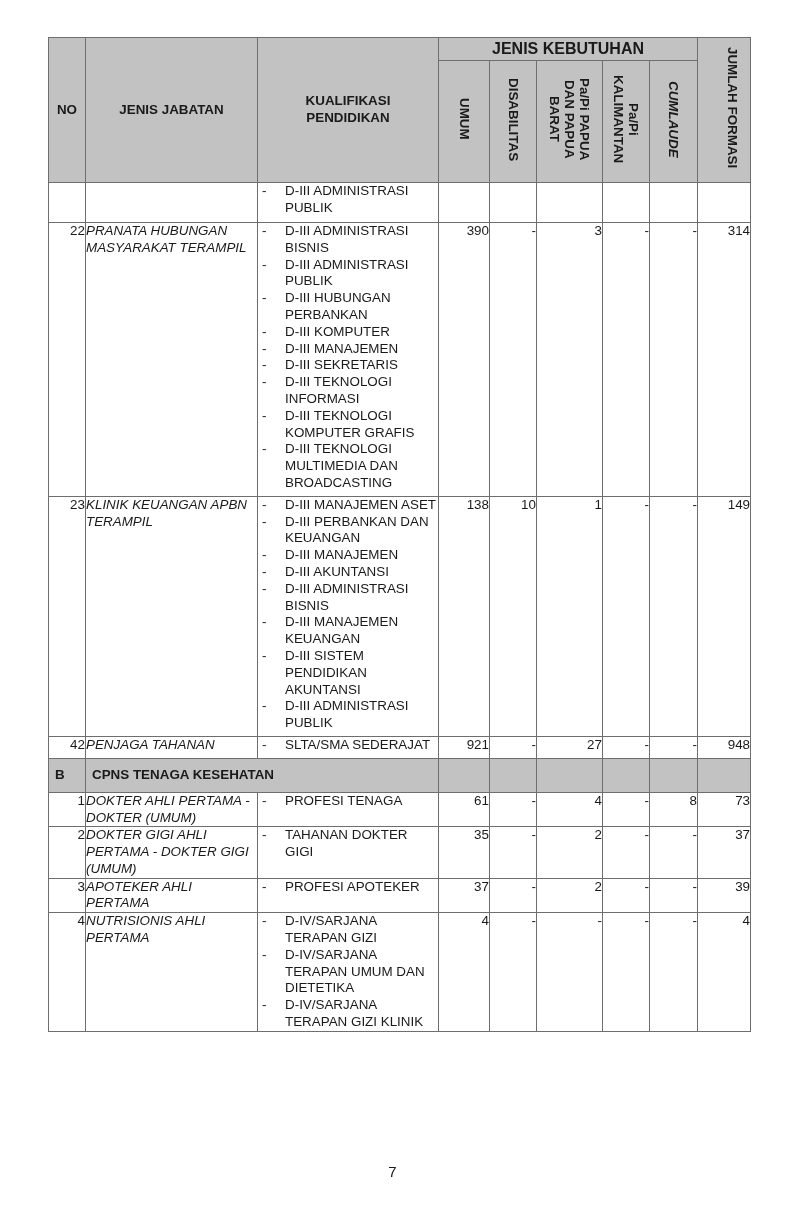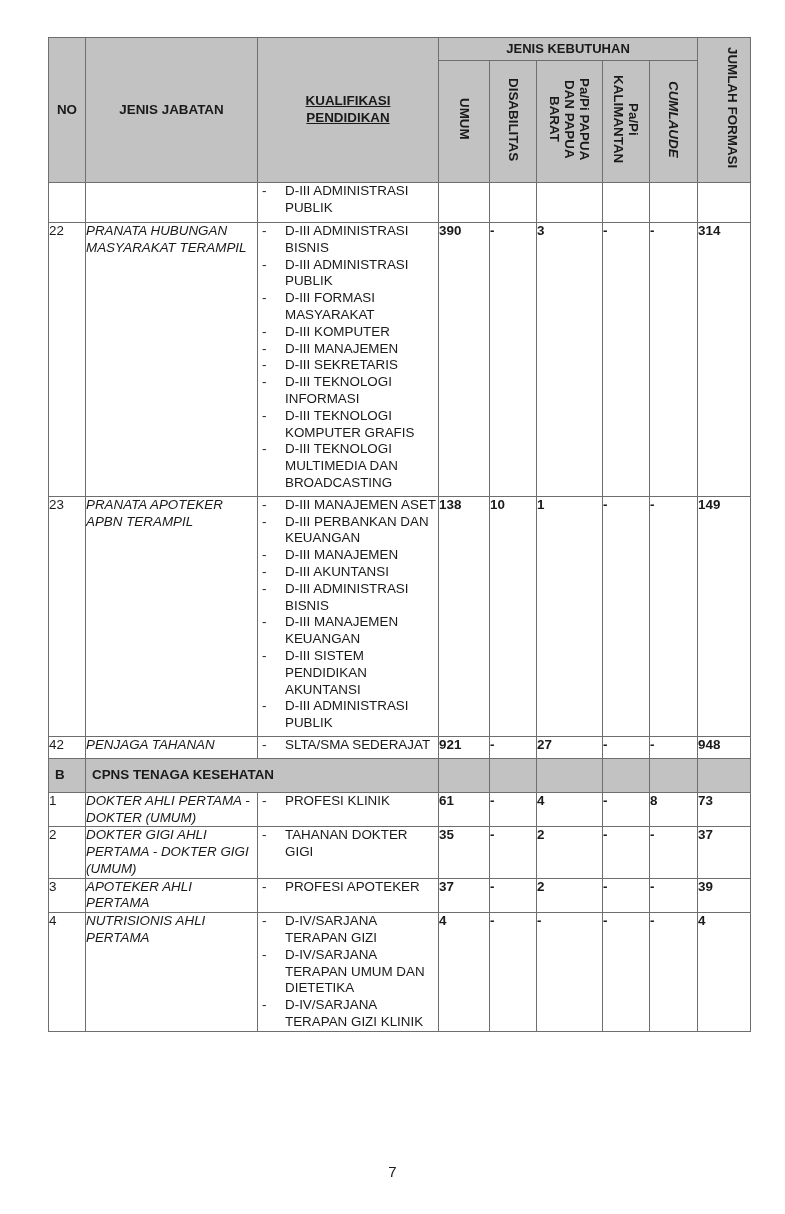--- a/index.html
+++ b/index.html
@@ -2,27 +2,27 @@
 <html><head>
 <meta charset="utf-8">
 <style>
   html, body { margin:0; padding:0; background:#ffffff; }
   body { width:785px; height:1214px; position:relative; overflow:hidden;
          font-family:"Liberation Sans", sans-serif; color:#1a1a1a; }
   table.formasi { position:absolute; left:48px; top:37px; border-collapse:collapse;
          table-layout:fixed; width:702px; font-size:13.4px; line-height:16.8px; }
   table.formasi td, table.formasi th { border:1.3px solid #6e6e6e; vertical-align:top; padding:0; }
   th { background:#c2c2c2; font-weight:bold; text-align:center; vertical-align:middle !important; }
-  .h-jenis { height:22px; font-size:13px; }
+  .h-jenis { height:22px; font-size:16px; }
   .h-main { height:122px; }
   .vert { writing-mode:vertical-rl; display:inline-block; text-align:center; line-height:15px; font-size:13.4px; }
-  td.no { text-align:left; padding-top:1px; }
+  td.no { text-align:right; padding-top:1px; }
   td.nama { padding:1px 4px 0 6px;font-style:italic; }
   td.kual { padding:1px 2px 0 4px; }
-  td.num { text-align:left; padding-top:1px;font-weight:bold; }
+  td.num { text-align:right; padding-top:1px; }
   ul.q { list-style:none; margin:0; padding:0; }
   ul.q li { position:relative; padding-left:27px; }
   ul.q li .dash { position:absolute; left:4px; top:0; }
   tr.section td { background:#c2c2c2; font-weight:bold; height:33px; vertical-align:middle; }
   tr.section td.sec-code { text-align:left; padding-left:6px; }
   tr.section td.sec-title { padding-left:6px;margin-top:12px; }
   .page-num { position:absolute; left:0; width:785px; top:1163px; text-align:center; font-size:15px; }
 </style>
 </head>
 <body>
@@ -36,21 +36,21 @@
       <col style="width:47px">
       <col style="width:66px">
     <col style="width:47px">
       <col style="width:48px">
       <col style="width:53px">
   </colgroup>
   <thead>
     <tr>
       <th rowspan="2">NO</th>
       <th rowspan="2">JENIS JABATAN</th>
-      <th rowspan="2" style="padding:0 30px;text-decoration:underline;">KUALIFIKASI PENDIDIKAN</th>
+      <th rowspan="2" style="padding:0 30px;">KUALIFIKASI PENDIDIKAN</th>
       <th colspan="5" class="h-jenis">JENIS KEBUTUHAN</th>
       <th rowspan="2"><span class="vert" style="width:32px">JUMLAH FORMASI</span></th>
     </tr>
     <tr class="h-main">
       <th><span class="vert">UMUM</span></th>
       <th><span class="vert">DISABILITAS</span></th>
       <th><span class="vert" style="height:108px">Pa/Pi PAPUA DAN PAPUA BARAT</span></th>
       <th><span class="vert" style="height:108px">Pa/Pi KALIMANTAN</span></th>
       <th><span class="vert" style="font-style:italic">CUMLAUDE</span></th>
     </tr>
@@ -71,39 +71,39 @@
       <td></td>
       <td></td>
     </tr>
   <tr>
         <td class="no">22</td>
         <td class="nama">PRANATA HUBUNGAN MASYARAKAT TERAMPIL</td>
         <td class="kual" style="padding-bottom: 4px;">
           <ul class="q">
             <li><span class="dash">-</span><span>D-III ADMINISTRASI BISNIS</span></li>
             <li><span class="dash">-</span><span>D-III ADMINISTRASI PUBLIK</span></li>
-            <li><span class="dash">-</span><span>D-III FORMASI MASYARAKAT</span></li>
+            <li><span class="dash">-</span><span>D-III HUBUNGAN PERBANKAN</span></li>
             <li><span class="dash">-</span><span>D-III KOMPUTER</span></li>
             <li><span class="dash">-</span><span>D-III MANAJEMEN</span></li>
             <li><span class="dash">-</span><span>D-III SEKRETARIS</span></li>
             <li><span class="dash">-</span><span>D-III TEKNOLOGI INFORMASI</span></li>
             <li><span class="dash">-</span><span>D-III TEKNOLOGI KOMPUTER GRAFIS</span></li>
             <li><span class="dash">-</span><span>D-III TEKNOLOGI MULTIMEDIA DAN BROADCASTING</span></li>
           </ul>
         </td>
         <td class="num">390</td>
         <td class="num">-</td>
         <td class="num">3</td>
         <td class="num">-</td>
         <td class="num">-</td>
         <td class="num">314</td>
       </tr>
       <tr>
         <td class="no">23</td>
-        <td class="nama">PRANATA APOTEKER APBN TERAMPIL</td>
+        <td class="nama">KLINIK KEUANGAN APBN TERAMPIL</td>
         <td class="kual" style="padding-bottom: 4px;">
           <ul class="q">
             <li><span class="dash">-</span><span>D-III MANAJEMEN ASET</span></li>
             <li><span class="dash">-</span><span>D-III PERBANKAN DAN KEUANGAN</span></li>
             <li><span class="dash">-</span><span>D-III MANAJEMEN</span></li>
             <li><span class="dash">-</span><span>D-III AKUNTANSI</span></li>
             <li><span class="dash">-</span><span>D-III ADMINISTRASI BISNIS</span></li>
             <li><span class="dash">-</span><span>D-III MANAJEMEN KEUANGAN</span></li>
             <li><span class="dash">-</span><span>D-III SISTEM PENDIDIKAN AKUNTANSI</span></li>
             <li><span class="dash">-</span><span>D-III ADMINISTRASI PUBLIK</span></li>
@@ -139,21 +139,21 @@
         <td></td>
         <td></td>
         <td></td>
         <td></td>
       </tr>
       <tr>
         <td class="no">1</td>
         <td class="nama">DOKTER AHLI PERTAMA - DOKTER (UMUM)</td>
         <td class="kual" style="padding-bottom: 8px;">
           <ul class="q">
-            <li><span class="dash">-</span><span>PROFESI KLINIK</span></li>
+            <li><span class="dash">-</span><span>PROFESI TENAGA</span></li>
           </ul>
         </td>
         <td class="num">61</td>
         <td class="num">-</td>
         <td class="num">4</td>
         <td class="num">-</td>
         <td class="num">8</td>
         <td class="num">73</td>
       </tr>
       <tr>

